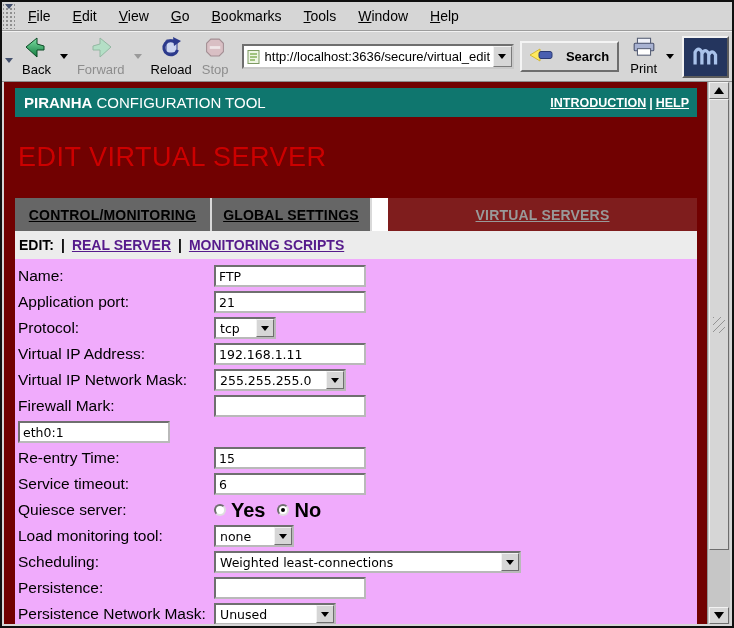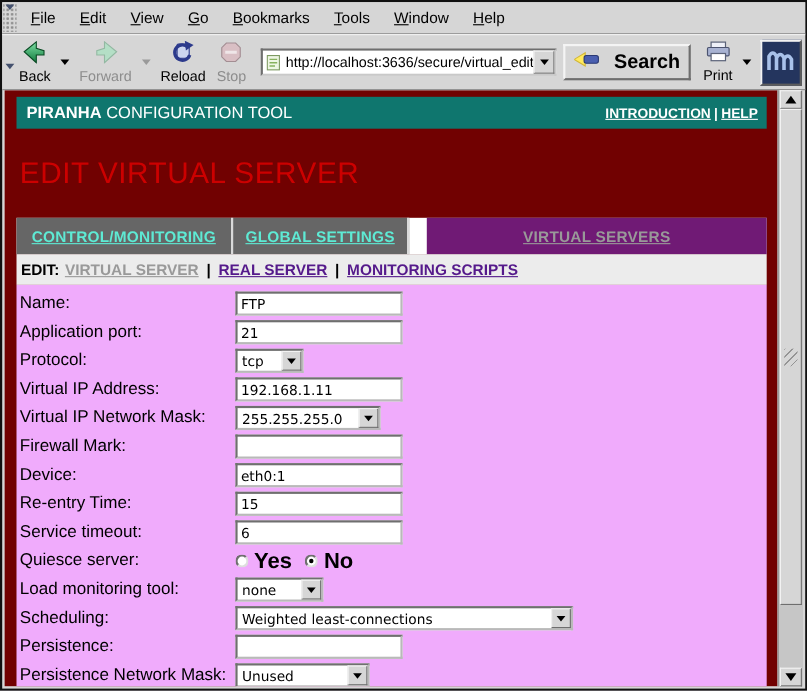--- a/index.html
+++ b/index.html
@@ -28,45 +28,45 @@
   .drop-tri{width:0;height:0;border-left:4px solid transparent;border-right:4px solid transparent;
             border-top:5px solid #000;margin:0 4px;}
   .drop-tri.disabled{border-top-color:#9a9a9a;}
   .urlbox{flex:1;display:flex;align-items:center;height:25px;background:#fff;margin:0 6px 0 8px;
           border:2px solid;border-color:#6f6f6f #c9c9c9 #c9c9c9 #6f6f6f;box-sizing:border-box;}
   .urlbox .fav{margin:0 4px 0 3px;display:flex;}
   .urltext{flex:1;font-size:13px;white-space:nowrap;overflow:hidden;color:#000;}
   .combo-btn{width:17px;align-self:stretch;background:#d6d6d6;margin:0;display:flex;align-items:center;
           justify-content:center;border:1px solid;border-color:#f2f2f2 #7a7a7a #7a7a7a #f2f2f2;}
   .combo-btn .tri{width:0;height:0;border-left:4px solid transparent;border-right:4px solid transparent;border-top:5px solid #000;}
-  .search-btn{display:flex;align-items:flex-end;gap:12px;background:#d6d6d6;font-size:18px;font-weight:bold;
+  .search-btn{display:flex;align-items:center;gap:12px;background:#d6d6d6;font-size:13px;font-weight:bold;
           padding:4px 8px;border:2px solid;border-color:#f4f4f4 #6e6e6e #6e6e6e #f4f4f4;margin-right:6px;}
   .logo-btn{width:47px;height:42px;margin:0 3px 0 4px;background:#24355e;border:2px solid;
           border-color:#f2f2f2 #5c5c5c #5c5c5c #f2f2f2;display:flex;align-items:center;justify-content:center;box-sizing:border-box;}
 
   
   .viewport{position:absolute;left:2px;right:25px;top:80px;bottom:2px;overflow:hidden;}
   .page{width:100%;height:100%;background:#710101;box-sizing:border-box;padding:6px 10px 0 11px;overflow:hidden;}
 
   .redbar{height:29px;background:#0f766e;display:flex;align-items:center;justify-content:space-between;padding:0 8px 0 9px;}
   .brand{color:#fff;font-size:15px;}
   .brand b{font-weight:700;}
   .hdr-links{color:#fff;font-size:12.5px;font-weight:bold;}
   .hdr-links a{color:#fff;text-decoration:underline;}
   .hdr-sep{text-decoration:none;padding:0 3px;}
 
   .pagetitle{color:#cc0000;font-size:27px;font-weight:400;padding:25px 0 0 3px;height:56px;letter-spacing:0.5px;}
 
   .tabs{display:flex;height:33px;background:#ffffff;}
-  .tab{background:#666666;color:#5eead4;font-weight:bold;font-size:14px;display:flex;align-items:center;
+  .tab{background:#666666;color:#000000;font-weight:bold;font-size:14px;display:flex;align-items:center;
        justify-content:center;text-decoration:underline;border-right:2px solid #d9d9d9;box-sizing:border-box;letter-spacing:0.2px;}
   .tab.t1{width:197px;}
   .tab.t2{width:160px;}
   .tab.t3{width:175px;border-right:none;}
-  .tab.active{background:#701a75;color:#999999;flex:1;border-right:none;margin-left:16px;}
+  .tab.active{background:#7f1d1d;color:#999999;flex:1;border-right:none;margin-left:16px;}
 
   .subnav{background:#ececec;height:28px;display:flex;align-items:center;font-size:14px;font-weight:bold;padding-left:4px;white-space:pre;}
   .subnav .prefix{color:#000;}
   .subnav .cur{color:#999999;text-decoration:underline;margin-left:5px;}
   .subnav .sep{color:#000;margin:0 7px;}
   .subnav .lnk{color:#551a8b;text-decoration:underline;}
 
   .form{background:#f0abfc;padding-top:4px;height:368px;box-sizing:border-box;overflow:hidden;}
   .frow{display:flex;align-items:center;height:26px;padding-left:3px;}
   .frow label{width:196px;font-size:15.5px;color:#000;flex:none;}
@@ -219,21 +219,21 @@
       </div>
 
       <div class="pagetitle">EDIT VIRTUAL SERVER</div>
 
       <div class="tabs">
         <div class="tab t1">CONTROL/MONITORING</div>
         <div class="tab t2">GLOBAL SETTINGS</div>
         <div class="tab active">VIRTUAL SERVERS</div>
       </div>
 
-      <div class="subnav"><span class="prefix">EDIT:</span><span class="cur">VIRTUAL SERVER</span><span class="sep">|</span><span class="lnk">REAL SERVER</span><span class="sep">|</span><span class="lnk">MONITORING SCRIPTS</span></div>
+      <div class="subnav"><span class="prefix">EDIT:</span><span class="sep">|</span><span class="lnk">REAL SERVER</span><span class="sep">|</span><span class="lnk">MONITORING SCRIPTS</span></div>
 
       <div class="form">
 
         <div class="frow">
           <label>Name:</label>
           <input class="ti w152" value="FTP" style="">
         </div>
 
         <div class="frow">
           <label>Application port:</label>
@@ -264,21 +264,20 @@
               </span>
           </div>
         </div>
 
         <div class="frow">
           <label>Firewall Mark:</label>
           <input class="ti w152" value="" style="">
         </div>
 
         <div class="frow">
-          <label>Device:</label>
           <input class="ti w152" value="eth0:1" style="">
         </div>
 
         <div class="frow">
           <label>Re-entry Time:</label>
           <input class="ti w152" value="15" style="">
         </div>
 
         <div class="frow">
           <label>Service timeout:</label>

